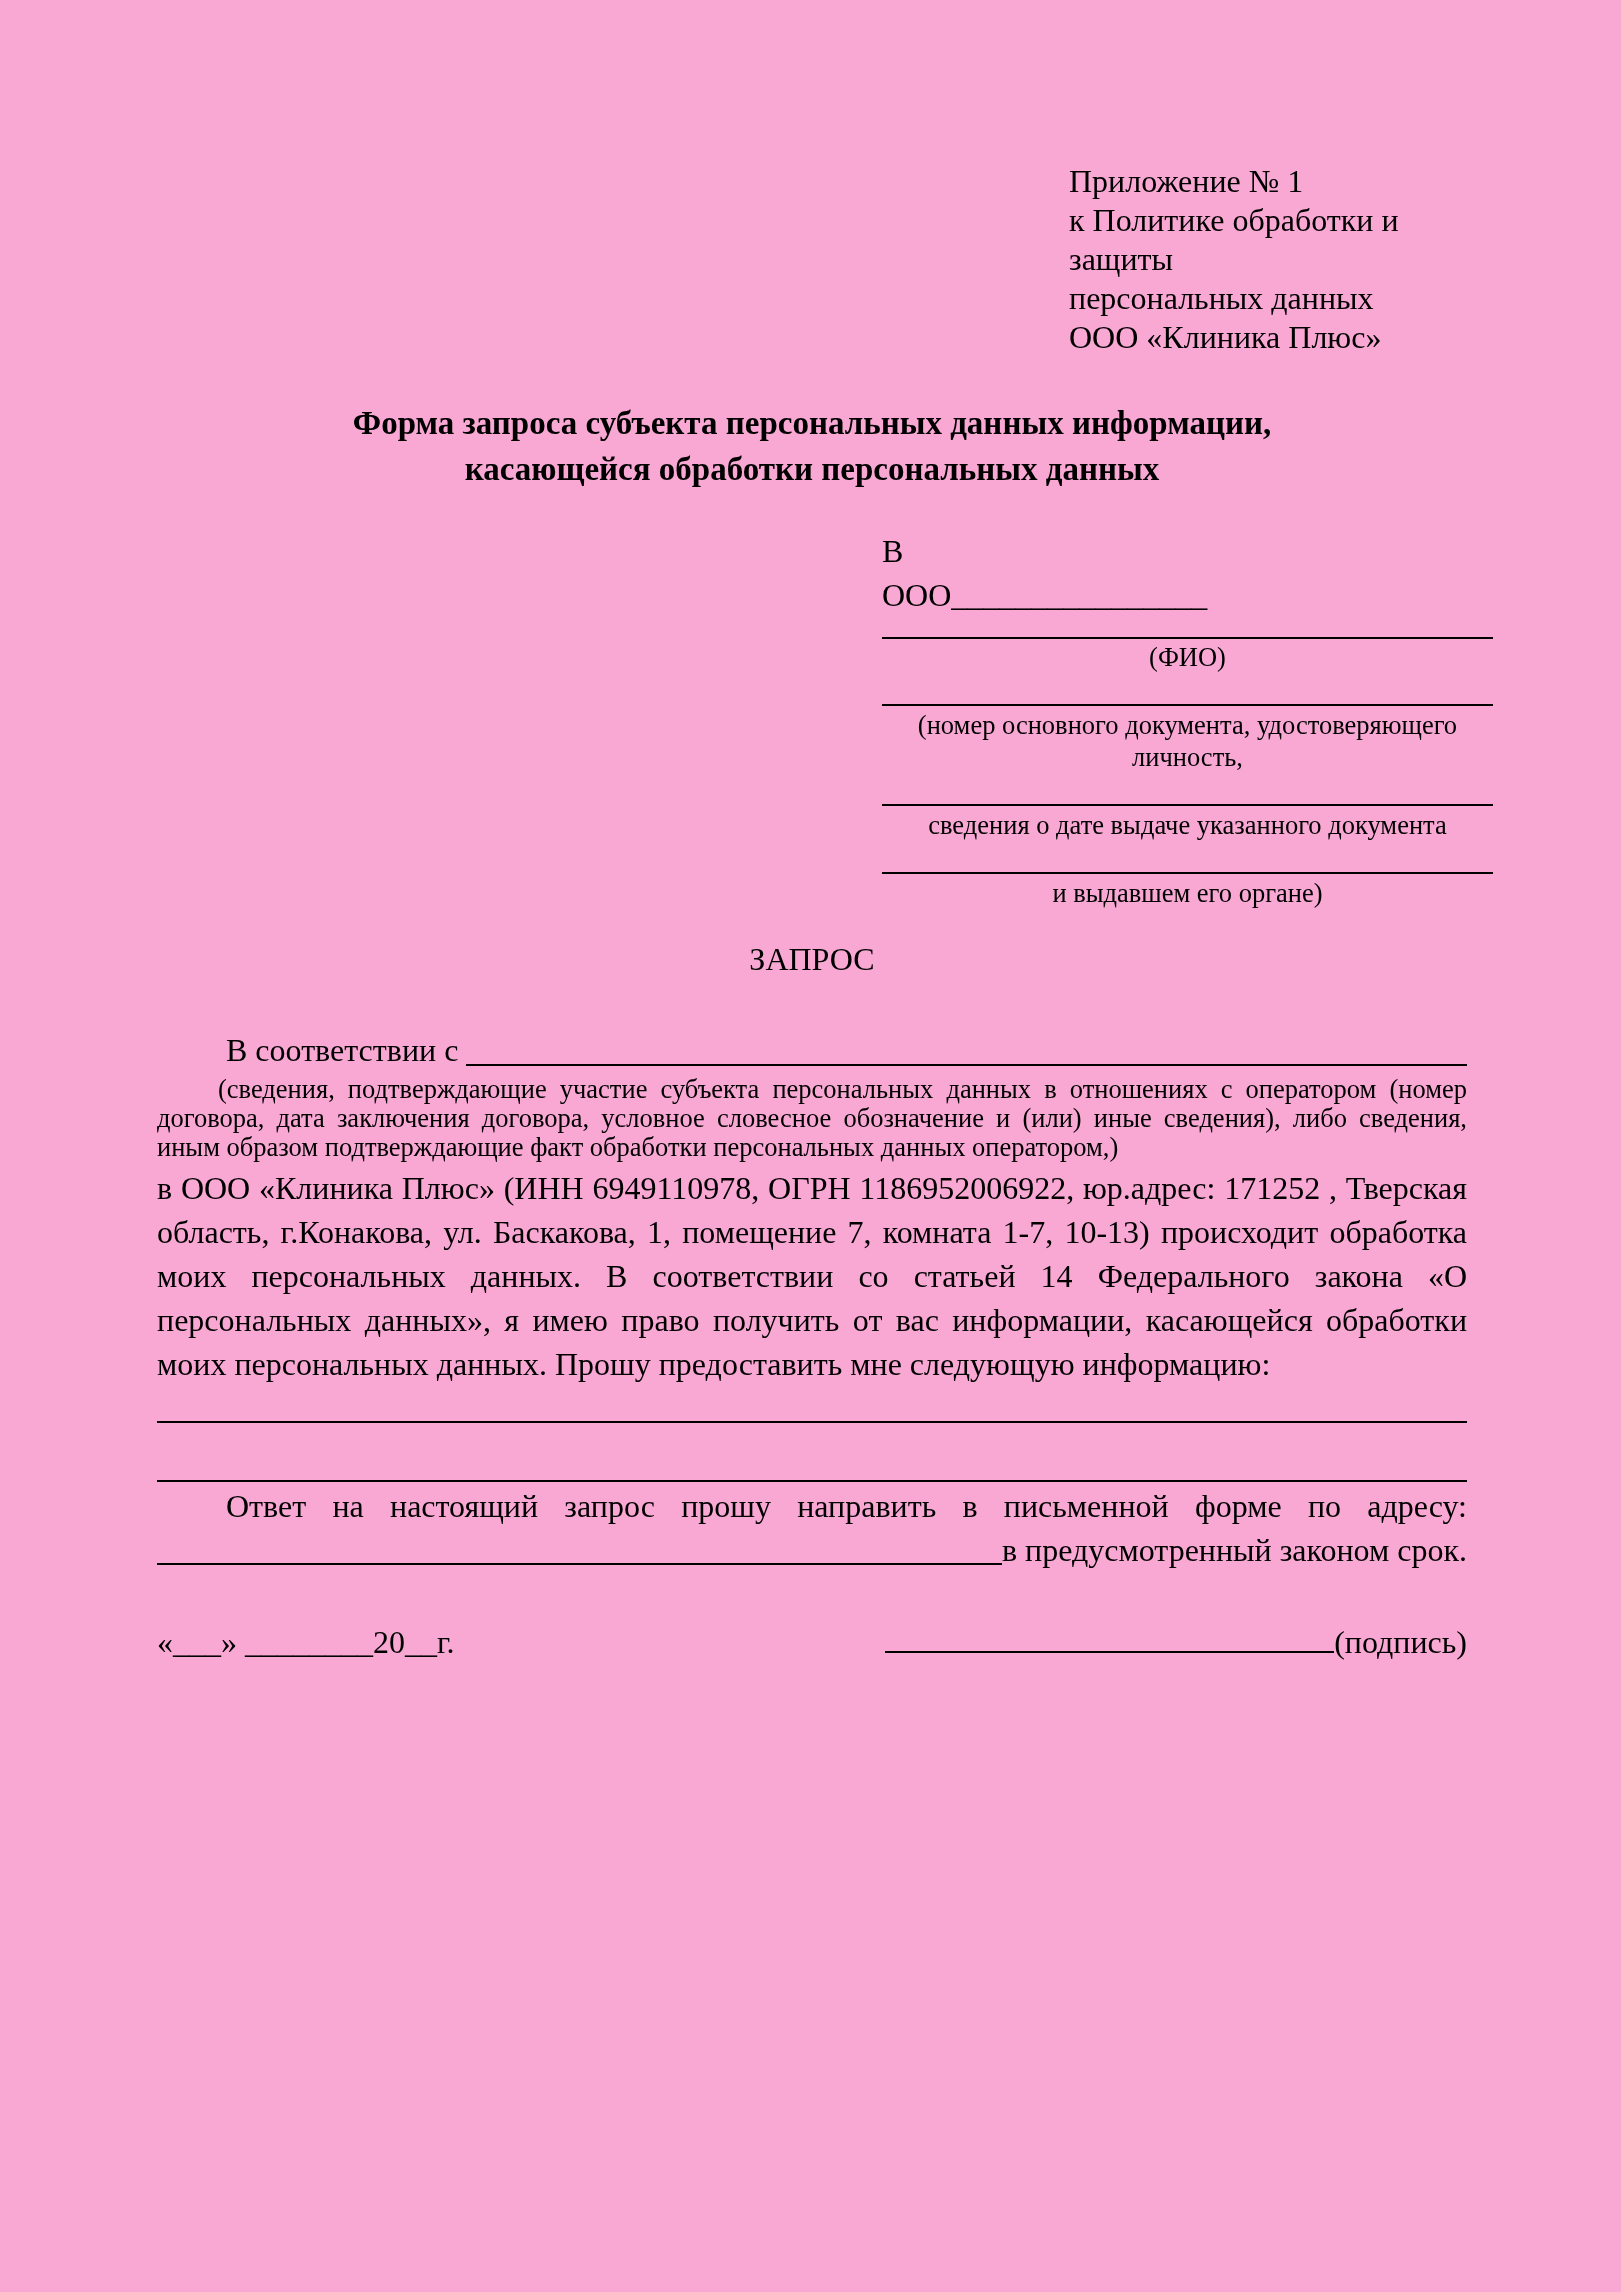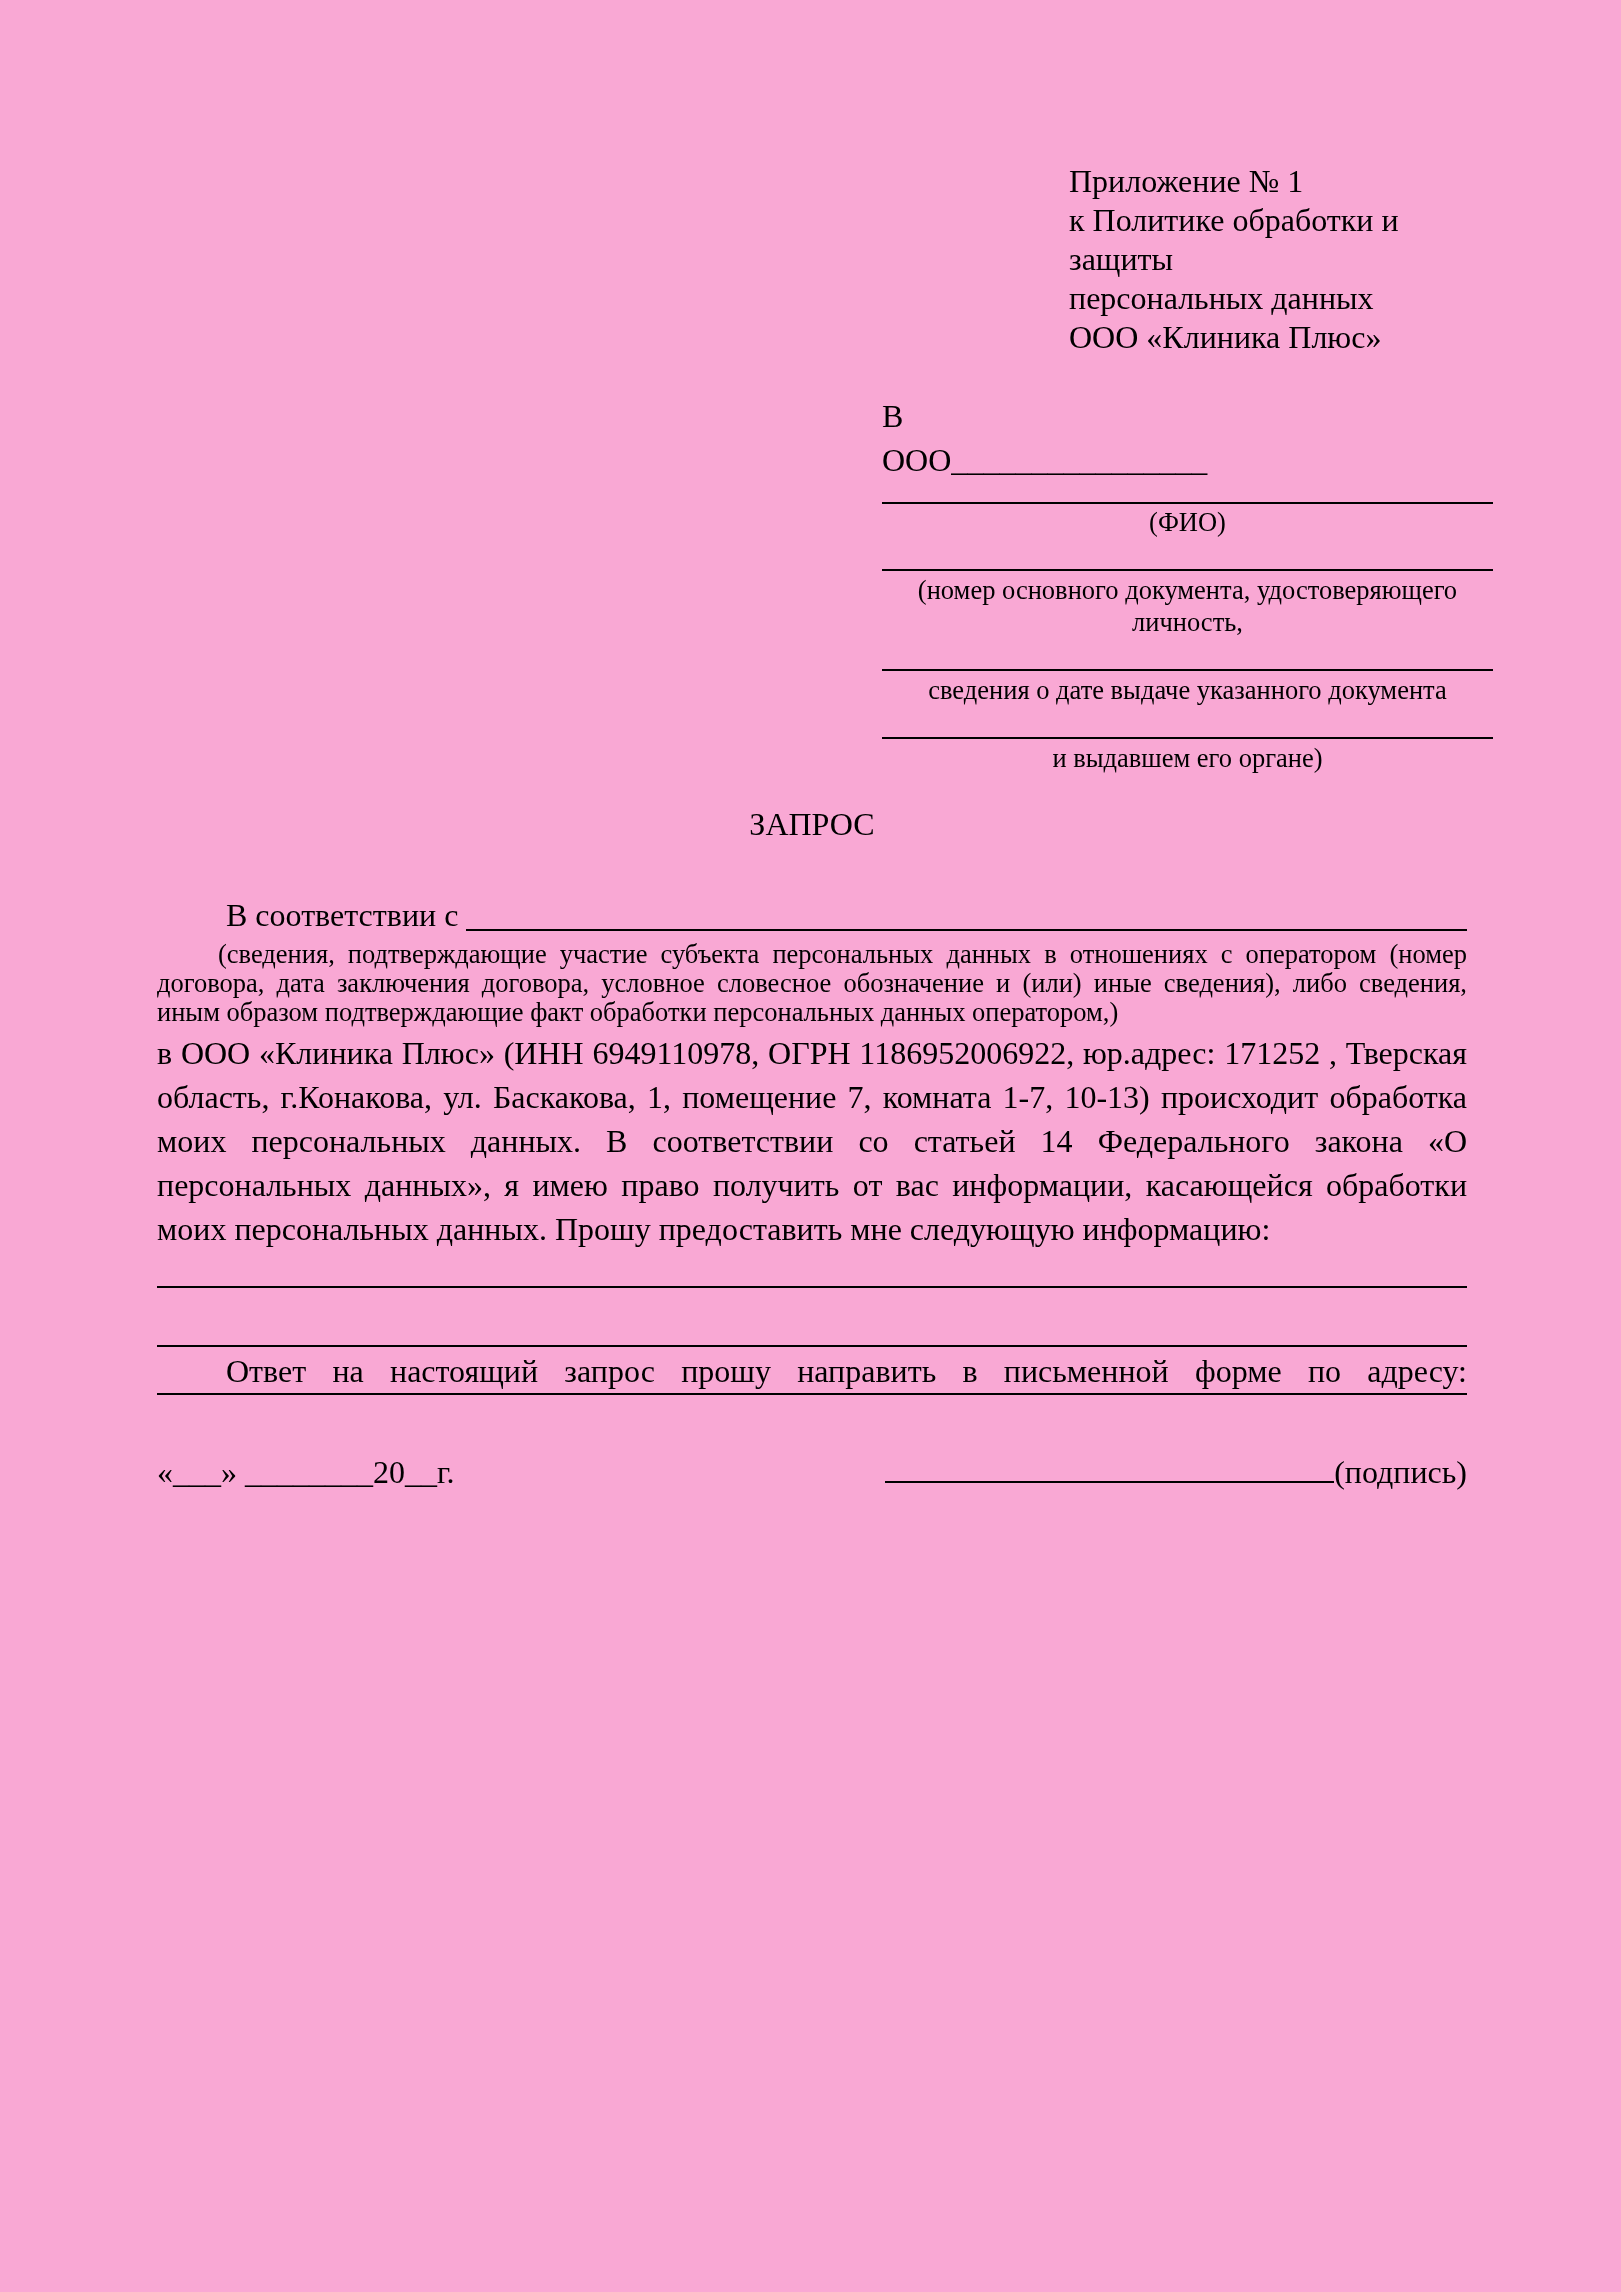--- a/index.html
+++ b/index.html
@@ -105,20 +105,24 @@
 
 <div class="page">
 
   <div class="appendix">
     <div>Приложение № 1</div>
     <div>к Политике обработки и защиты</div>
     <div>персональных данных</div>
     <div>ООО «Клиника Плюс»</div>
   </div>
 
+  <div class="doc-title">
+    <div>Форма запроса субъекта персональных данных информации,</div>
+    <div>касающейся обработки персональных данных</div>
+  </div>
 
   <div class="addressee">
     <div>В</div>
     <div>ООО________________</div>
 
     <div class="write-row">
       <div class="wline"></div>
       <div class="wlabel">(ФИО)</div>
     </div>
     <div class="write-row">
@@ -145,20 +149,21 @@
   <div class="fine-print">(сведения, подтверждающие участие субъекта персональных данных в отношениях с оператором (номер договора, дата заключения договора, условное словесное обозначение и (или) иные сведения), либо сведения, иным образом подтверждающие факт обработки персональных данных оператором,)</div>
 
   <div class="body-par">в ООО «Клиника Плюс» (ИНН 6949110978, ОГРН 1186952006922, юр.адрес: 171252 , Тверская область, г.Конакова, ул. Баскакова, 1, помещение 7, комната 1-7, 10-13) происходит обработка моих персональных данных. В соответствии со статьей 14 Федерального закона «О персональных данных», я имею право получить от вас информации, касающейся обработки моих персональных данных. Прошу предоставить мне следующую информацию:</div>
 
   <div class="blank-line bl1"></div>
   <div class="blank-line bl2"></div>
 
   <div class="answer-par">Ответ на настоящий запрос прошу направить в письменной форме по адресу:</div>
   <div class="answer-line2">
     <span class="fill"></span>
+    <span class="suffix">в предусмотренный законом срок.</span>
   </div>
 
   <div class="footer-row">
     <span>«___» ________20__г.</span>
     <span class="sig-group">
       <span class="sig-line"></span>
       <span>(подпись)</span>
     </span>
   </div>
 

